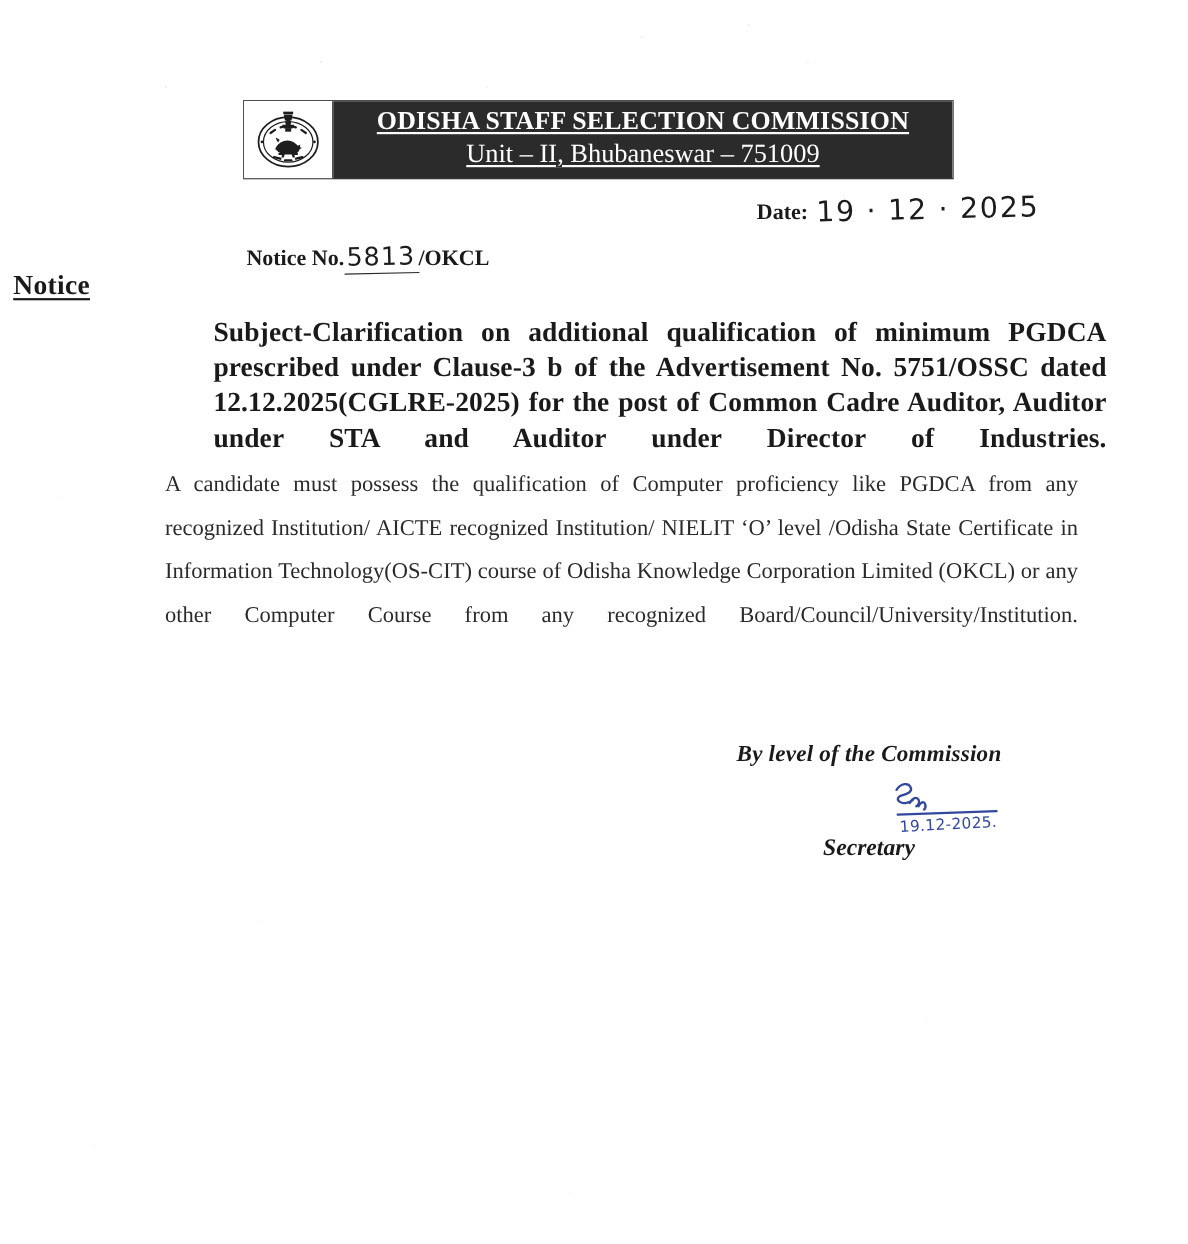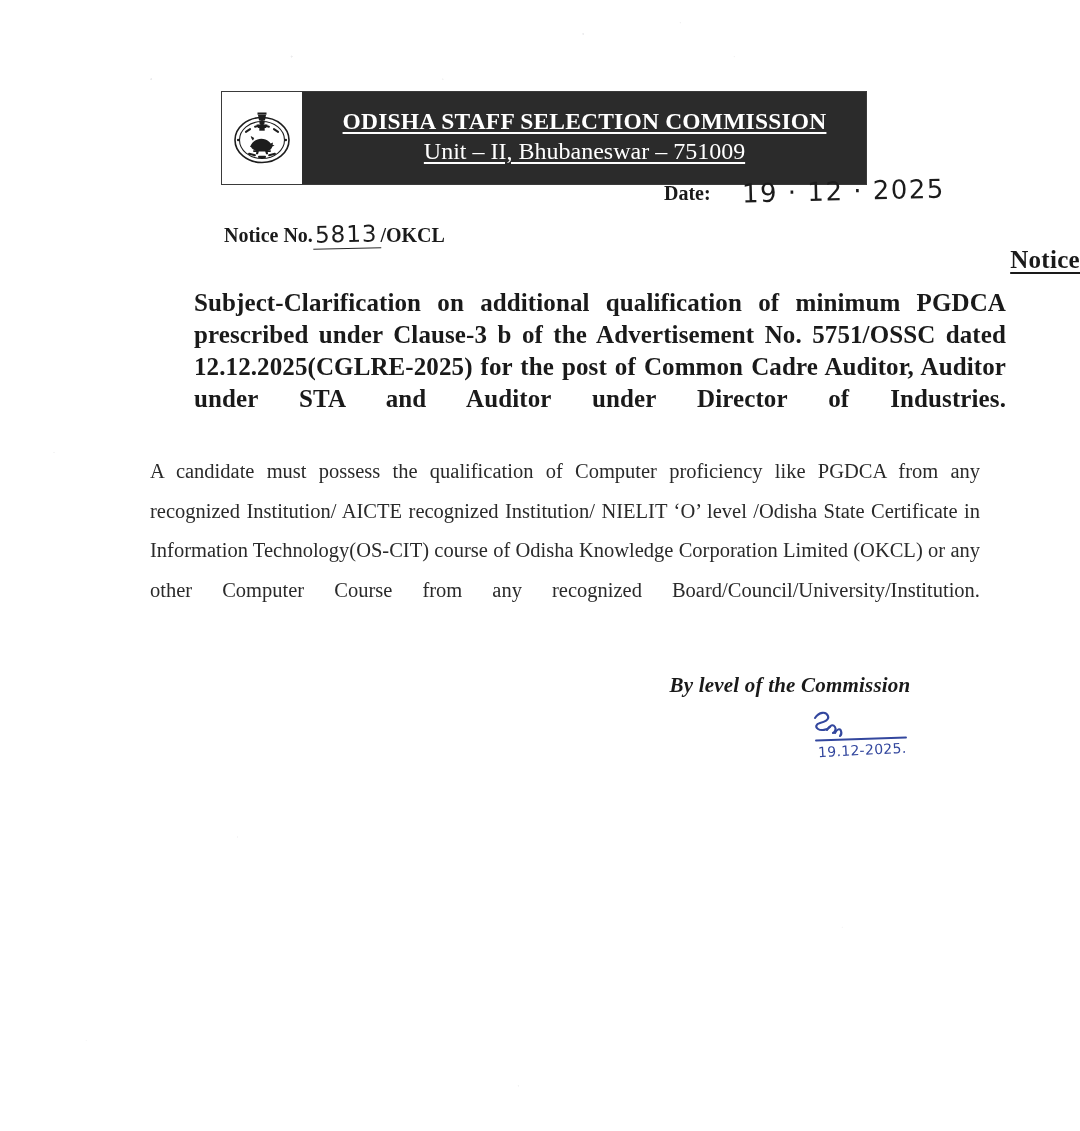--- a/index.html
+++ b/index.html
@@ -43,21 +43,21 @@
     position: absolute;
     inset: 0;
   }
 
   
   .letterhead {
     position: absolute;
     left: 222px;
     top: 92px;
     width: 644px;
-    height: 92px;
+    height: 70px;
     display: flex;
     align-items: stretch;
     box-shadow: 0 0 0 1px #3a3a3a;
   }
   .emblem-box {
     width: 80px;
     background: #ffffff;
     display: flex;
     align-items: center;
     justify-content: center;
@@ -121,21 +121,21 @@
     font-size: 23px;
     color: #1c1c1c;
     border-bottom: 1.6px solid #2a2a2a;
     padding: 0 3px 1px 2px;
     letter-spacing: 1px;
     transform: rotate(-1.2deg);
     display: inline-block;
   }
   .date-label {
     position: absolute;
-    left: 440px;
+    left: 464px;
     top: 2px;
     font-weight: bold;
     font-size: 20px;
   }
   .hand-date {
     position: absolute;
     left: 518px;
     top: -4px;
     font-family: "DejaVu Sans", sans-serif;
     font-size: 26px;
@@ -144,21 +144,21 @@
     transform: rotate(-1.4deg);
     white-space: nowrap;
   }
 
   
   .doc-title {
     position: absolute;
     left: 0;
     right: 0;
     top: 246px;
-    text-align: right;
+    text-align: left;
     font-weight: bold;
     font-size: 25px;
     letter-spacing: .3px;
   }
   .doc-title span {
     text-decoration: underline;
     text-underline-offset: 4px;
     text-decoration-thickness: 1.8px;
     padding-left: 12px;
   }
@@ -180,21 +180,21 @@
   .subject::after {
     content: "";
     display: inline-block;
     width: 100%;
   }
 
   
   .body-para {
     position: absolute;
     left: 150px;
-    top: 452px;
+    top: 421px;
     width: 830px;
     font-size: 20.5px;
     line-height: 39.5px;
     text-align: justify;
     text-justify: inter-word;
     color: #2a2a2a;
   }
   .body-para::after {
     content: "";
     display: inline-block;
@@ -328,18 +328,19 @@
     <div class="sign-area">
       <svg class="signature-mark" viewBox="0 0 60 34" aria-hidden="true">
         <g fill="none" stroke="#33479e" stroke-width="2.1" stroke-linecap="round" stroke-linejoin="round">
           <path d="M10 10 c4-6 11-7 13-2 c1.6 4-4 6-8 7 c-4 1-5 4-2 6 c3 2 9 1 12-2"></path>
           <path d="M22 22 c3-5 6-6 8-3 c1.3 2 0 5-2 6"></path>
           <path d="M30 25 c2-4 5-5 6-2 c.7 2 .2 4-1 5"></path>
         </g>
       </svg>
       <div class="sign-rule"></div>
       <div class="sign-date">19.12-2025.</div>
+      <div class="secretary">Secretary</div>
     </div>
   </div>
 
 </div>
 
 <div class="paper-noise"></div>
 
 </body></html>

